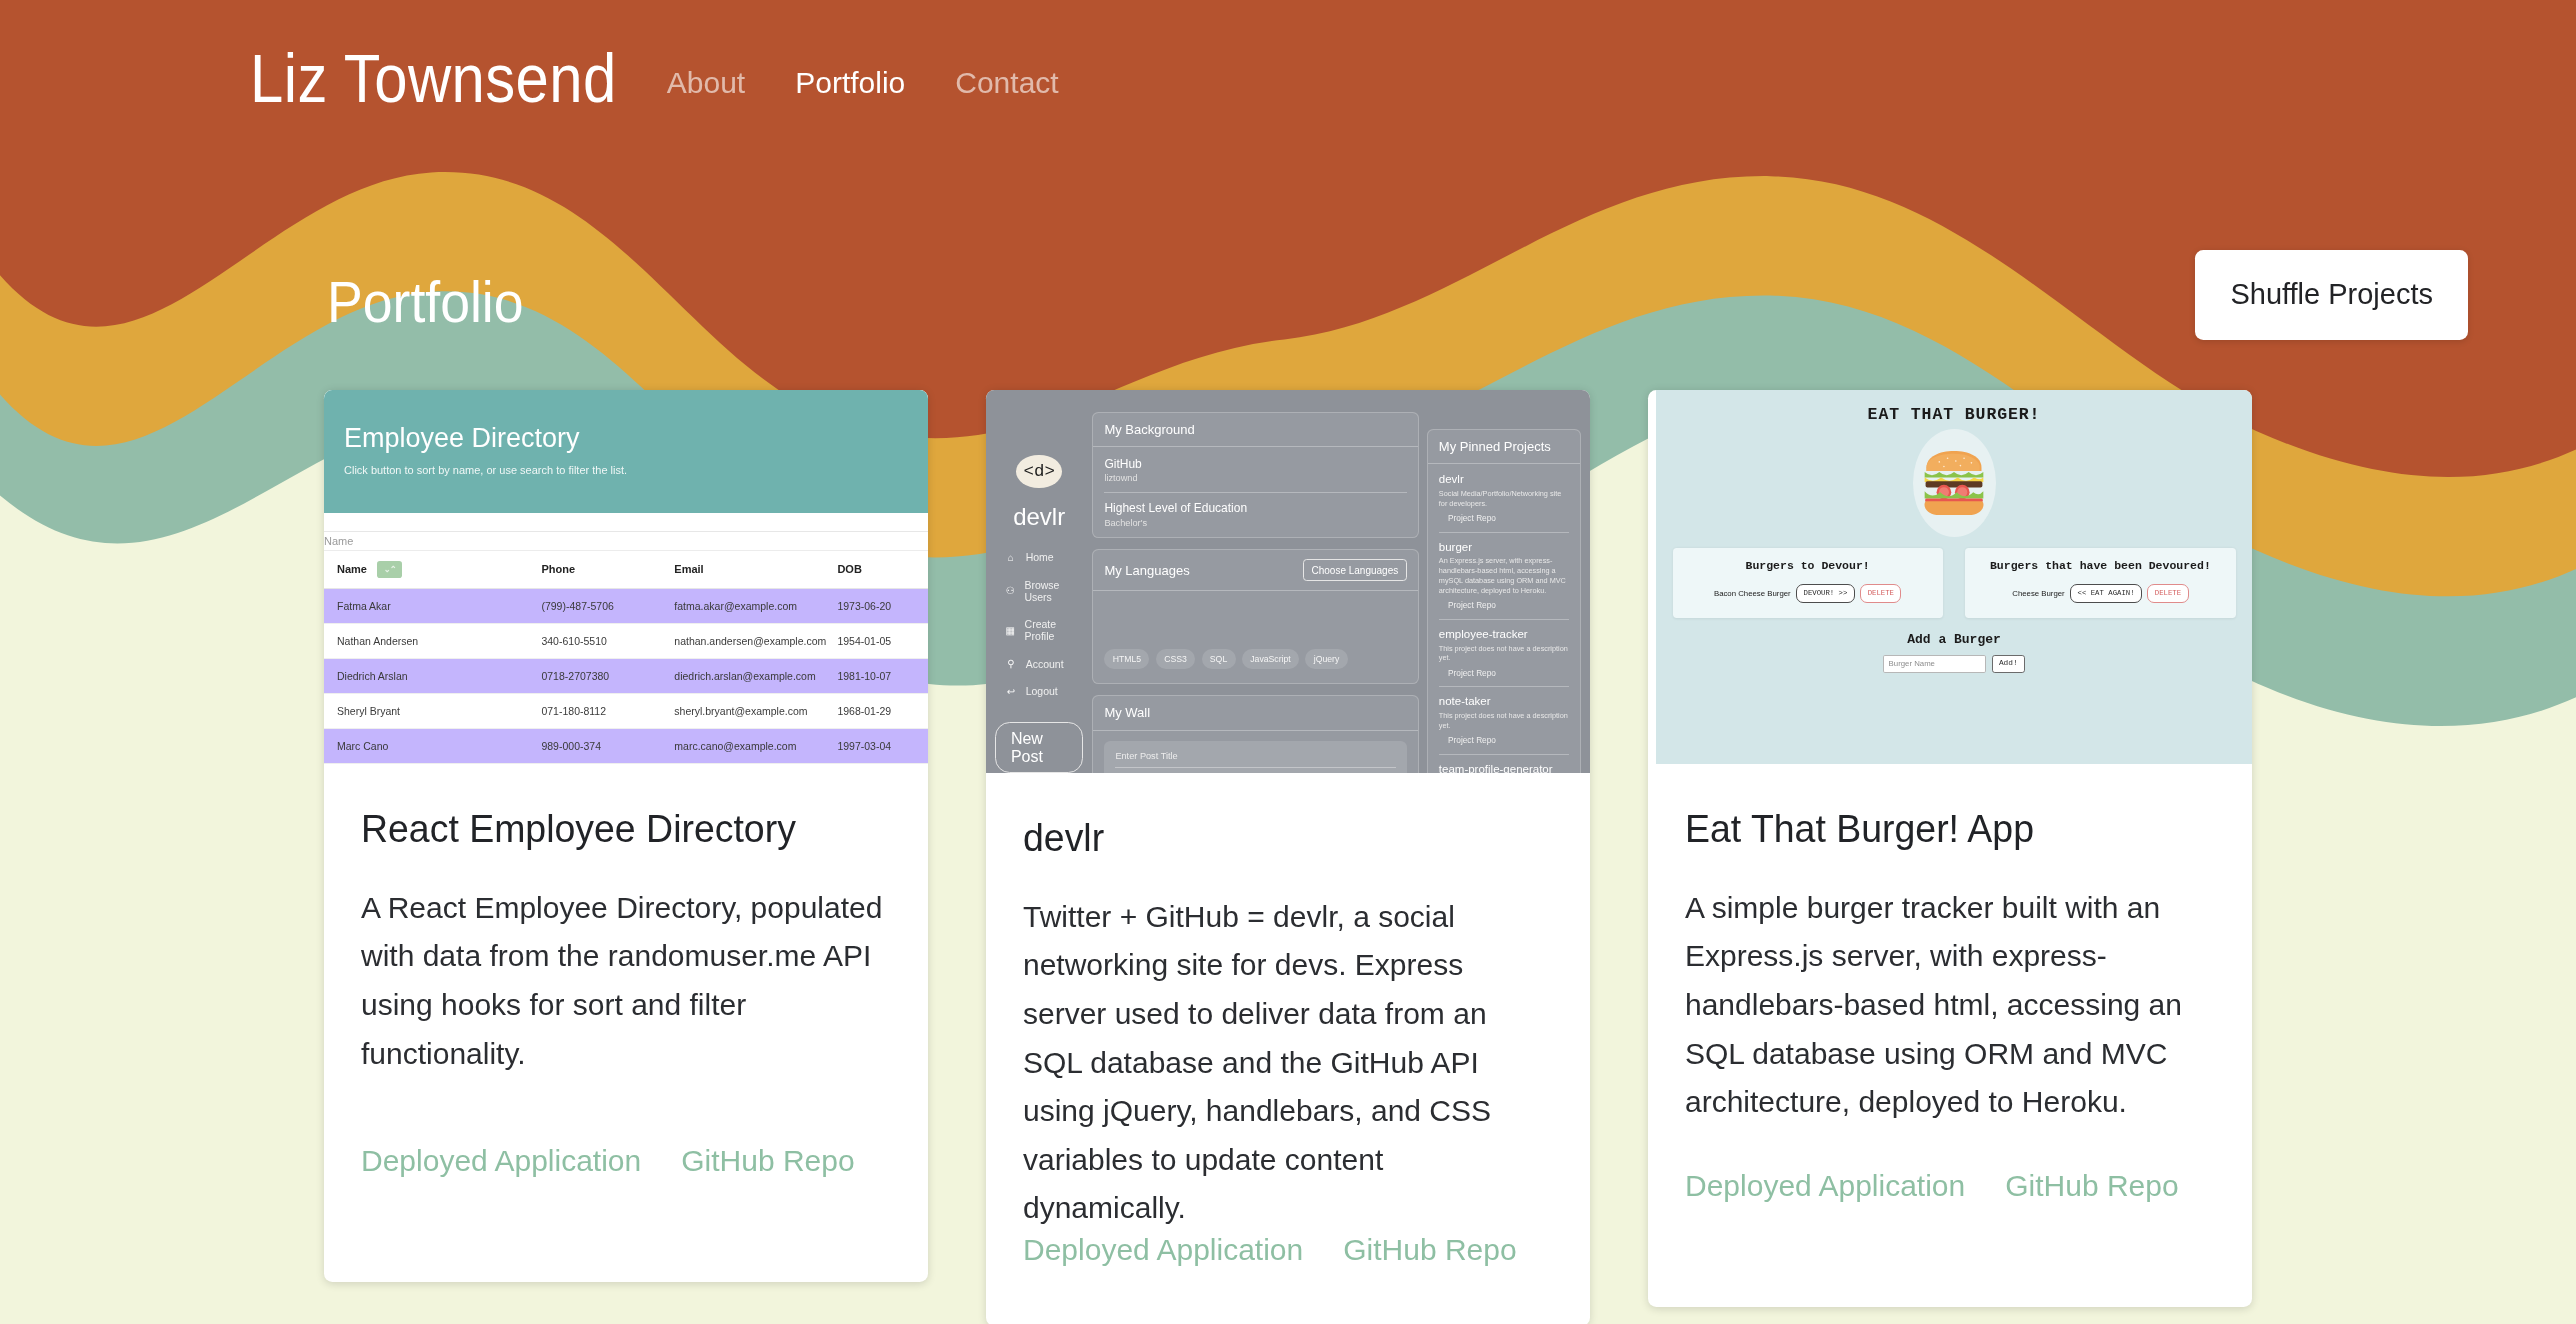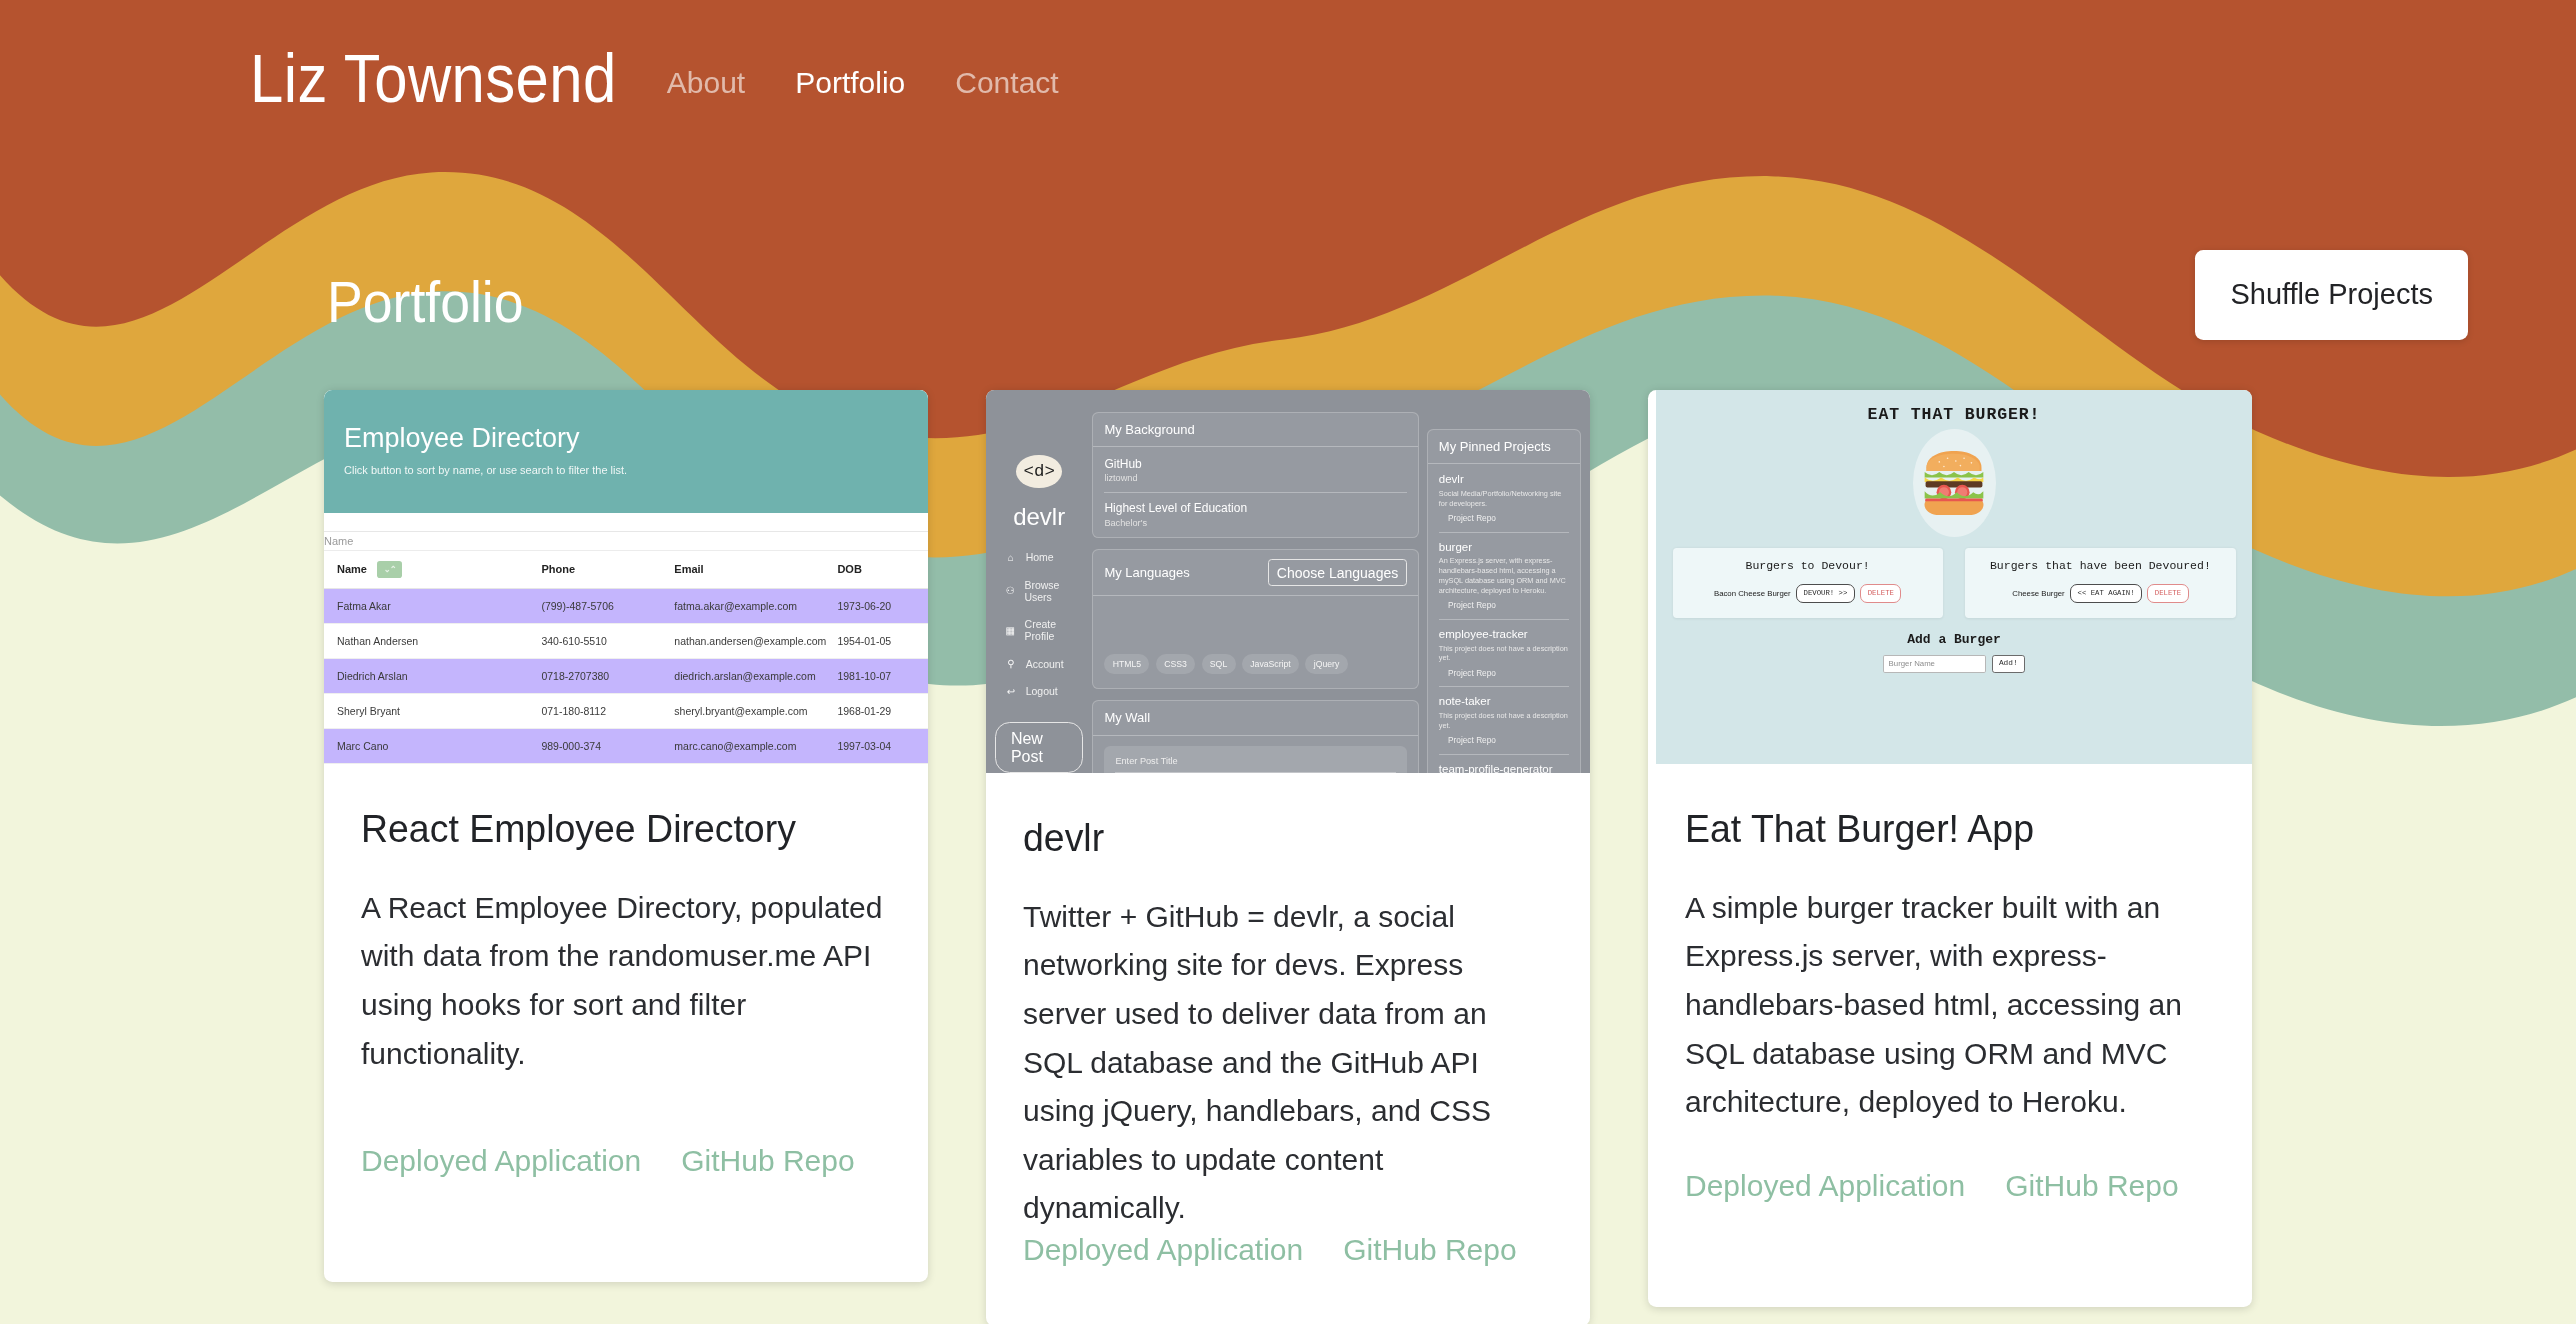--- a/index.html
+++ b/index.html
@@ -244,21 +244,21 @@
   .dv-col-b { width: 154px; flex: none; padding-top: 24px; }
   .dv-panel { background: rgba(255,255,255,0.08); border: 0.9px solid rgba(255,255,255,0.22); border-radius: 6.4px; }
   .dv-ph { padding: 9.2px 11px; color: #fff; font-size: 13px; border-bottom: 0.9px solid rgba(255,255,255,0.30);
     font-family: "Liberation Sans Narrow","Liberation Sans",sans-serif; }
   .dv-pb { padding: 9.2px 11px; }
   .dv-lbl { color: #fff; font-size: 12px; font-family: "Liberation Sans Narrow","Liberation Sans",sans-serif; }
   .dv-val { color: #e2e2e2; font-size: 9.2px; margin-top: 2.8px;
     font-family: "Liberation Sans Narrow","Liberation Sans",sans-serif; }
   .dv-div { height: 0.9px; background: rgba(255,255,255,0.30); margin: 8.3px 0; }
   .dv-ph-row { display: flex; align-items: center; justify-content: space-between; }
-  .dv-choose { border: 0.9px solid #e6e6e6; border-radius: 3.7px; color: #fff; font-size: 14px; padding: 4.6px 7.3px;
+  .dv-choose { border: 0.9px solid #e6e6e6; border-radius: 3.7px; color: #fff; font-size: 10px; padding: 4.6px 7.3px;
     font-family: "Liberation Sans Narrow","Liberation Sans",sans-serif; }
   .dv-tags { display: flex; gap: 6.4px; padding: 10px 11px 14.7px 11px; flex-wrap: wrap; }
   .dv-tag { background: rgba(255,255,255,0.13); border-radius: 10px; color: #f5f5f5; font-size: 8.7px; padding: 4.6px 8.3px;
     font-family: "Liberation Sans Narrow","Liberation Sans",sans-serif; margin-top: 48px; }
   .dv-post { background: rgba(255,255,255,0.13); border-radius: 6.4px; margin: 10px 11px 0 11px; padding: 10px 11px 20px 11px; }
   .dv-post .t { color: #ededed; font-size: 9.2px; border-bottom: 0.9px solid rgba(255,255,255,0.35); padding-bottom: 6.4px;
     font-family: "Liberation Sans Narrow","Liberation Sans",sans-serif; }
   .dv-post .m { color: #ededed; font-size: 9.2px; margin-top: 8.3px;
     font-family: "Liberation Sans Narrow","Liberation Sans",sans-serif; }
   .dv-proj { margin-bottom: 7.3px; }
@@ -271,21 +271,21 @@
   
   .bg3 { width: 100%; height: 100%; background: #d3e6e8; padding: 14.7px 16.5px 0 16.5px;
     font-family: "Liberation Mono", monospace; }
   .bg-title { text-align: center; font-size: 16.5px; font-weight: bold; color: #1b1b1b; letter-spacing: 0.9px; }
   .bg-img-wrap { display: flex; justify-content: center; margin-top: 5.5px; }
   .bg-oval { width: 83px; height: 108px; border-radius: 50%; background: #e7f1f2;
     display: flex; align-items: center; justify-content: center; }
   .bg-panels { display: flex; justify-content: space-between; margin-top: 11px; gap: 13px; }
   .bg-panel { background: #eef7f8; border-radius: 3.7px; padding: 10px 9.2px 14.7px 9.2px; width: 48%;
     box-shadow: 0 0.9px 2.8px rgba(0,0,0,0.07); }
-  .bg-ph { text-align: center; font-size: 11.5px; font-weight: normal; color: #1b1b1b; line-height: 1.35; }
+  .bg-ph { text-align: center; font-size: 11.5px; font-weight: bold; color: #1b1b1b; line-height: 1.35; }
   .bg-row { display: flex; align-items: center; justify-content: center; gap: 5.5px; margin-top: 10px; }
   .bg-bname { font-size: 7.8px; color: #212121; font-family: "Liberation Sans Narrow","Liberation Sans",sans-serif; }
   .bg-btn { border: 0.9px solid #4d4d4d; border-radius: 7px; font-size: 7.3px; padding: 4.6px 6.4px; color: #2a2a2a; background: #fff; }
   .bg-btn.del { border-color: #e08b8b; color: #d45f5f; }
   .bg-add { text-align: center; margin-top: 14.7px; font-size: 13px; font-weight: bold; color: #1b1b1b; }
   .bg-form { display: flex; justify-content: center; gap: 5.5px; margin-top: 7.3px; }
   .bg-input { width: 103px; height: 18.3px; background: #fff; border: 0.9px solid #b7b7b7; border-radius: 1.8px;
     font-size: 7.8px; color: #8d8d8d; padding-left: 4.6px; display: flex; align-items: center;
     font-family: "Liberation Sans Narrow","Liberation Sans",sans-serif; }
   .bg-addbtn { border: 0.9px solid #6b6b6b; border-radius: 2.8px; background: #fff; font-size: 7.8px; padding: 3.7px 6.4px; color: #2a2a2a; }

